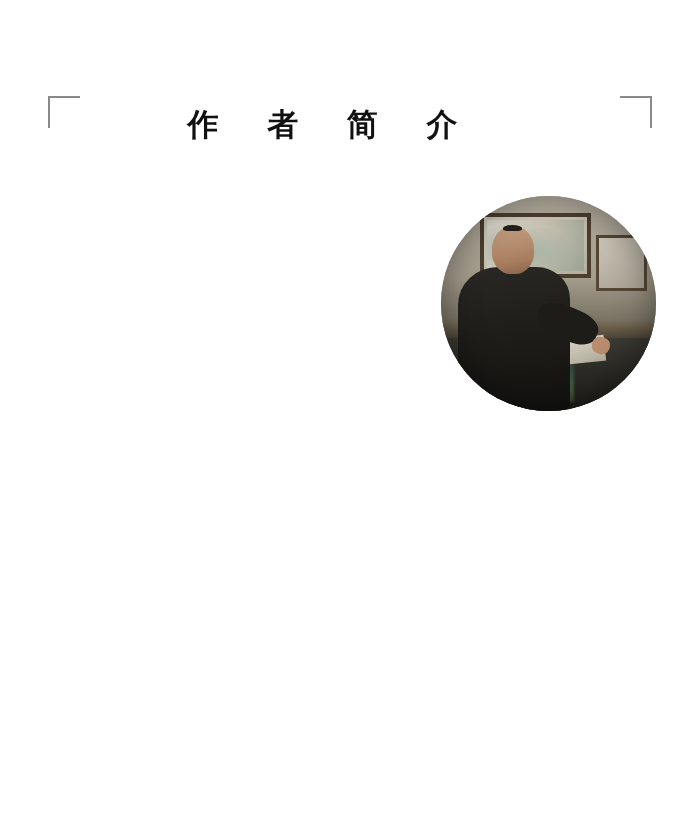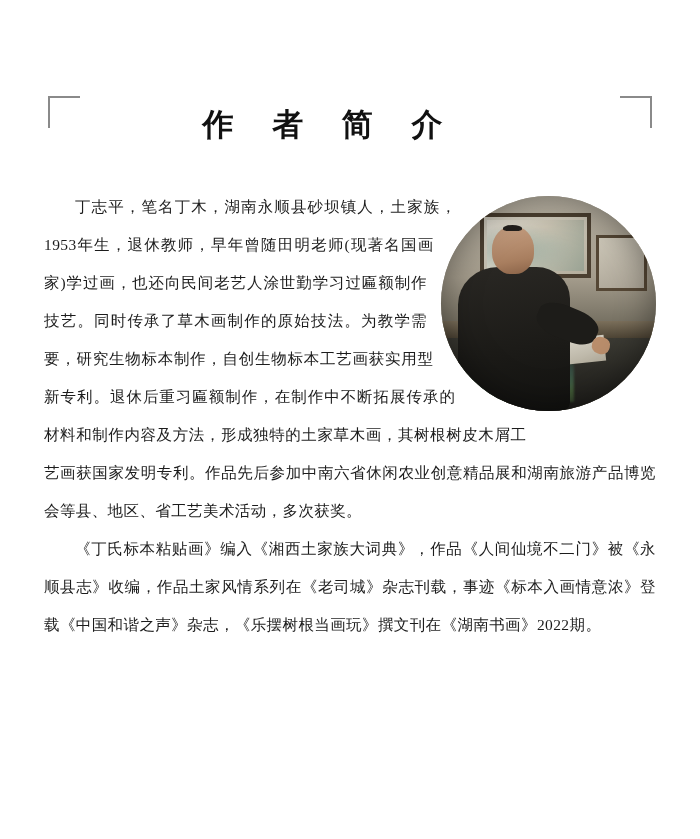--- a/index.html
+++ b/index.html
@@ -42,21 +42,21 @@
     position: absolute;
     top: 104px;
     left: 0;
     width: 645px;
     text-align: center;
     font-size: 31px;
     font-weight: bold;
     letter-spacing: 15px;
     text-indent: 15px;
     color: #111111;
-    font-family: Liberation Sans, sans-serif;
+    font-family: Liberation Mono, monospace;
   }
   .content {
     position: absolute;
     top: 188px;
     left: 44px;
     width: 612px;
   }
   .para {
     font-size: 15.5px;
     line-height: 38px;
@@ -247,18 +247,16 @@
           <div class="ph-arm"></div>
           <div class="ph-hand"></div>
           <div class="ph-head">
             <div class="ph-hair"></div>
           </div>
         </div>
         <div class="ph-vig"></div>
       </div>
     </div>
 
-    <p class="para indent para-bio">丁志平，笔名丁木，湖南永顺县砂坝镇人，土家族，1953年生，退休教师，早年曾随田明老师(现著名国画家)学过画，也还向民间老艺人涂世勤学习过匾额制作技艺。同时传承了草木画制作的原始技法。为教学需要，研究生物标本制作，自创生物标本工艺画获实用型新专利。退休后重习匾额制作，在制作中不断拓展传承的材料和制作内容及方法，形成独特的土家草木画，其树根树皮木屑工艺画获国家发明专利。作品先后参加中南六省休闲农业创意精品展和湖南旅游产品博览会等县、地区、省工艺美术活动，多次获奖。</p>
     <div class="clear"></div>
-    <p class="para indent">《丁氏标本粘贴画》编入《湘西土家族大词典》，作品《人间仙境不二门》被《永顺县志》收编，作品土家风情系列在《老司城》杂志刊载，事迹《标本入画情意浓》登载《中国和谐之声》杂志，《乐摆树根当画玩》撰文刊在《湖南书画》2022期。</p>
   </div>
 
 </div>
 
 </body></html>

